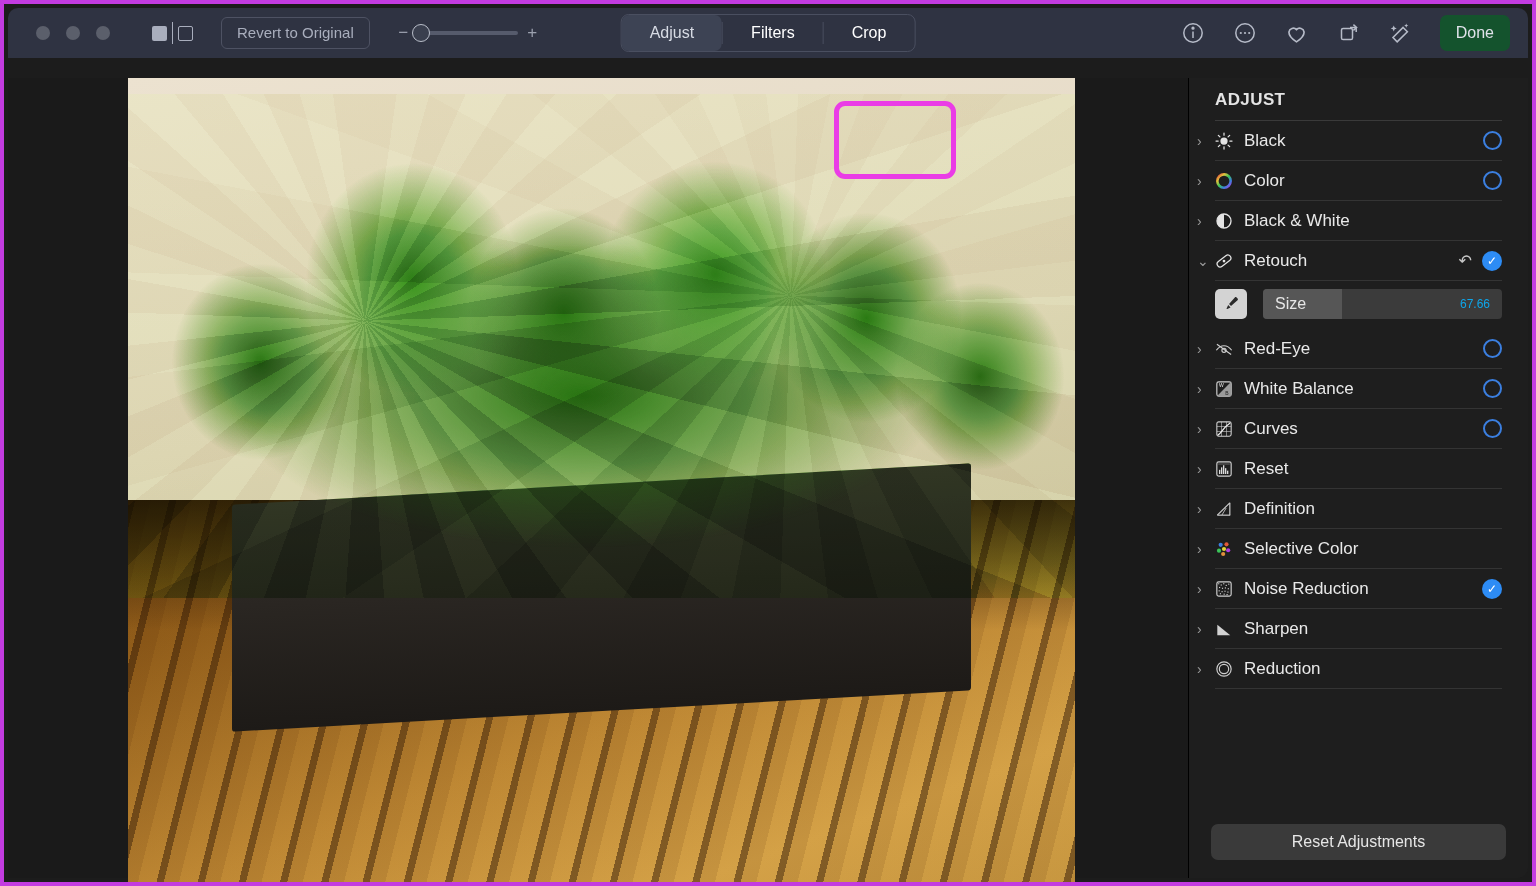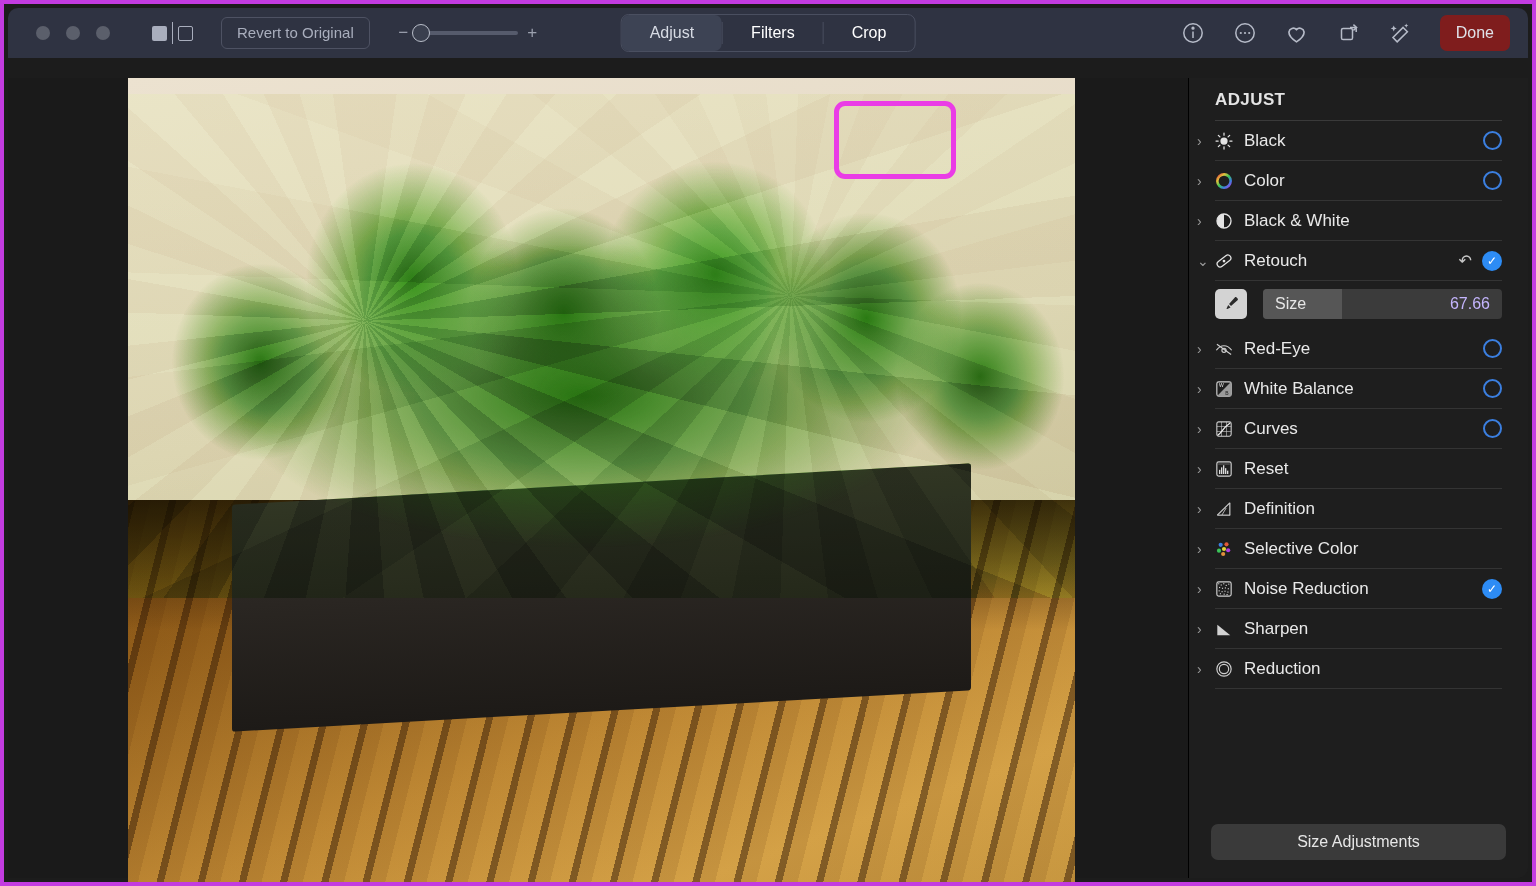--- a/index.html
+++ b/index.html
@@ -63,21 +63,21 @@
   }
   .tab.active { background: #3d4354; border-radius: 7px; color: #d7dbe4; }
   .tab-sep { width: 1px; height: 22px; background: #4a4f60; }
 
   #right-tools {
     position: absolute; right: 18px; display: flex; align-items: center; gap: 26px;
   }
   .tool-ic { width: 26px; height: 26px; color: #b6bbc8; display: flex; align-items: center; justify-content: center; }
   #done-btn {
     height: 36px; padding: 0 16px; border-radius: 7px;
-    background: #7f1d1d; color: #dfe2e9; font-size: 16px;
+    background: #14532d; color: #dfe2e9; font-size: 16px;
     display: flex; align-items: center;
   }
 
   
   #canvas {
     position: absolute; left: 4px; top: 74px; right: 340px; bottom: 4px;
     background: #1a1a1a;
   }
   #photo {
     position: absolute; left: 120px; top: 0px; width: 947px; height: 812px;
@@ -166,21 +166,21 @@
   #brush-btn {
     width: 32px; height: 30px; border-radius: 5px; background: #d3d3d3;
     display: flex; align-items: center; justify-content: center;
   }
   #size-slider {
     position: relative; flex: 1; height: 30px; border-radius: 4px;
     background: #3b3b3b; overflow: hidden;
   }
   #size-fill { position: absolute; left: 0; top: 0; height: 100%; width: 33%; background: #565656; }
   #size-label { position: absolute; left: 12px; top: 0; line-height: 30px; color: #e6e6e6; font-size: 16px; }
-  #size-value { position: absolute; right: 12px; top: 0; line-height: 30px; color: #c4b5fd; font-size: 16px; }
+  #size-value { position: absolute; right: 12px; top: 0; line-height: 30px; color: #0ea5e9; font-size: 12px; }
 
   #reset-btn {
     position: absolute; left: 22px; right: 22px; bottom: 18px; height: 36px;
     background: #3a3a3a; border-radius: 7px; color: #e6e6e6; font-size: 16px;
     display: flex; align-items: center; justify-content: center;
   }
 </style>
 </head>
 <body>
 
@@ -489,16 +489,16 @@
       <span class="ic">
         <svg width="20" height="20" viewBox="0 0 24 24" fill="none" stroke="#cfcfcf" stroke-width="1.4">
           <circle cx="12" cy="12" r="8.6"></circle>
             <circle cx="12" cy="12" r="5.6"></circle>
         </svg>
       </span>
       <span class="lbl">Reduction</span>
       <span class="spacer19"></span>
     </div>
 
-    <div id="reset-btn">Size Adjustments</div>
+    <div id="reset-btn">Reset Adjustments</div>
   </div>
 
 </div>
 
 </body></html>

